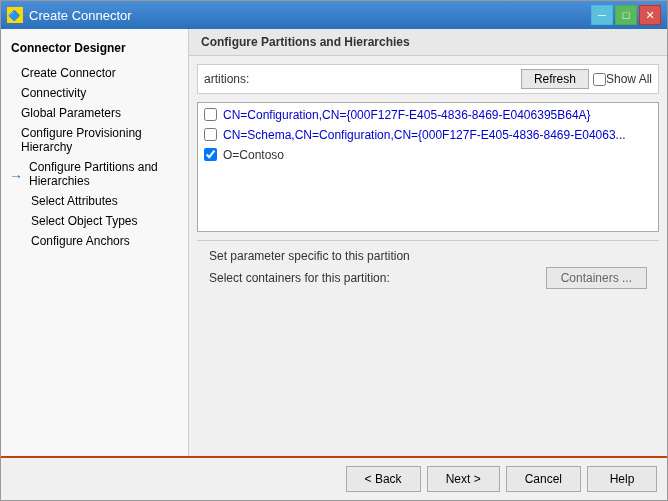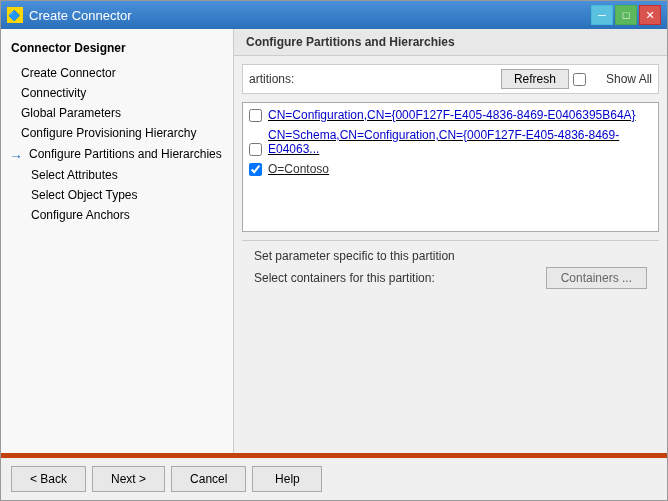--- a/index.html
+++ b/index.html
@@ -68,21 +68,21 @@
       justify-content: center;
     }
     .title-btn.minimize { background: #5bc0de; border-color: #46b8da; }
     .title-btn.maximize { background: #5cb85c; border-color: #4cae4c; }
     .content {
       display: flex;
       flex: 1;
       overflow: hidden;
     }
     .sidebar {
-      width: 233px;
+      width: 188px;
       background: #f8f8f8;
       border-right: 1px solid #ccc;
       padding: 8px 0;
       flex-shrink: 0;
     }
     .sidebar-header {
       font-weight: bold;
       padding: 4px 10px 8px 10px;
       color: #000;
       font-size: 12px;
@@ -146,42 +146,41 @@
       background: #e8e8e8;
       border: 1px solid #aaa;
       padding: 2px 12px;
       font-size: 12px;
       cursor: pointer;
       color: #000;
     }
     .checkbox-label {
       display: flex;
       align-items: center;
-      gap: 20px;
+      gap: 0;
       font-size: 12px;
       color: #333;
       cursor: pointer;
     }
     .partitions-list {
       background: white;
       border: 1px solid #aaa;
       flex: 1;
       overflow-y: auto;
       padding: 2px;
       min-height: 100px;
       max-height: 130px;
     }
     .partition-item {
       display: flex;
-      align-items: flex-end;
+      align-items: flex-start;
       padding: 3px 4px;
       gap: 6px;
       font-size: 12px;
       cursor: pointer;
-      text-decoration: underline;
     }
     .partition-item input[type="checkbox"] {
       width: 13px;
       height: 13px;
       cursor: pointer;
     }
     .partition-link {
       color: #0000cc;
       text-decoration: none;
     }
@@ -213,23 +212,24 @@
       cursor: pointer;
       color: #666;
       min-width: 80px;
     }
     .spacer-area {
       flex: 1;
       background: #f0f0f0;
     }
     .footer {
       background: #f0f0f0;
-      border-top: 5px solid #c2410c;
+      border-top: 2px solid #c2410c;
       padding: 8px 10px;
       display: flex;
+      justify-content: flex-end;
       gap: 6px;
       flex-shrink: 0;
     }
     .footer-btn {
       background: #e8e8e8;
       border: 1px solid #aaa;
       padding: 5px 18px;
       font-size: 12px;
       cursor: pointer;
       color: #000;

